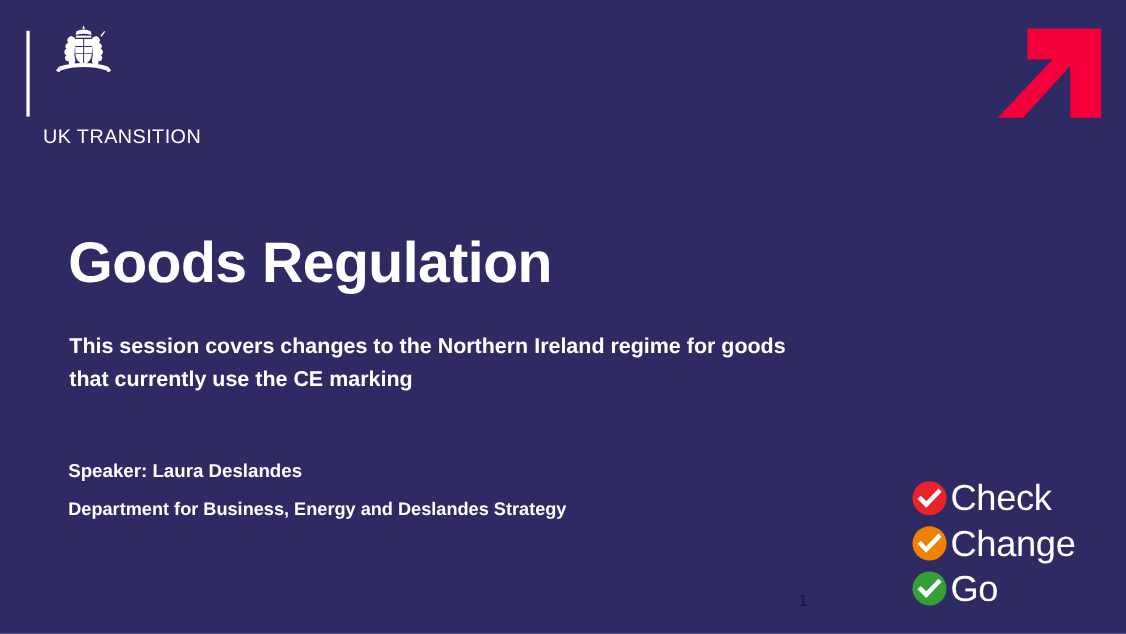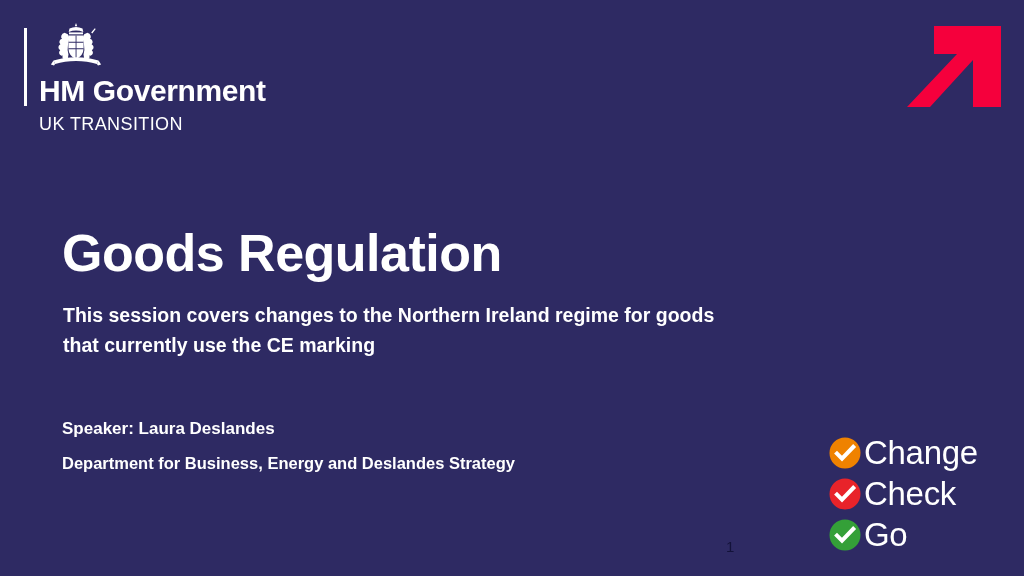--- a/index.html
+++ b/index.html
@@ -72,21 +72,21 @@
     left: 907px;
     top: 22px;
     width: 98px;
     height: 90px;
   }
 
   
   .title {
     position: absolute;
     left: 62px;
-    top: 222px;
+    top: 208px;
     font-size: 52px;
     font-weight: 700;
     color: #ffffff;
     letter-spacing: -0.5px;
     line-height: 62px;
     white-space: nowrap;
   }
   .subtitle {
     position: absolute;
     left: 63px;
@@ -183,55 +183,54 @@
         <path d="M47.4 10.8 q2.6 0.6 3.3 2.9 q0.6 1.9 -0.7 3.1 q1.9 0.5 2.5 2.3 q0.6 1.9 -0.9 3.2 q1.8 0.9 2 2.8 q0.2 2.1 -1.8 3.1 q1.5 1.3 1.1 3.1 q-0.4 1.9 -2.4 2.4 l-1.2 -0.2 q0.9 1.8 -0.4 3.1 q-1.3 1.2 -3 0.6 l-1.8 -1.3 l-0.6 -3.4 l0.9 -4.6 l-0.5 -6.5 l-1.3 -5.3 l1.6 -3.9 Z"></path>
 
         <path d="M51.2 10.6 l3.6 -4.4 l0.9 0.7 l-3.4 4.6 Z"></path>
 
         <path d="M13.5 38.6 q10 -3.4 22.5 -3.4 q12.5 0 22.5 3.4 l-1.6 3.5 q-9.6 -3.1 -20.9 -3.1 q-11.3 0 -20.9 3.1 Z"></path>
         <path d="M13.5 38.6 l-2.6 3.8 l3.1 1.2 l1.1 -1.5 Z"></path>
         <path d="M58.5 38.6 l2.6 3.8 l-3.1 1.2 l-1.1 -1.5 Z"></path>
       </g>
     </svg>
 
-    <div class="brand-name">HM Government</div>
     <div class="brand-sub">UK TRANSITION</div>
   </div>
 
   <svg class="arrow-mark" viewBox="0 0 98 90" aria-hidden="true">
     <path d="M27 4 H94 V85 H66 V38 L23 85 H0 L50 32 H27 Z" fill="#F5003C"></path>
   </svg>
 
   <div class="title">Goods Regulation</div>
   <div class="subtitle">This session covers changes to the Northern Ireland regime for goods that currently use the CE marking</div>
   <div class="speaker">Speaker: Laura Deslandes</div>
   <div class="department">Department for Business, Energy and Deslandes Strategy</div>
 
   <div class="slide-number">1</div>
 
   <div class="ccg">
+
+    <div class="ccg-row">
+      <svg class="ccg-tick" viewBox="0 0 34 34" aria-hidden="true">
+        <circle cx="17" cy="17" r="15.5" fill="#E8232A"></circle>
+        <path d="M9 17.6 l5 5 l11.2 -11.6" fill="none" stroke="#ffffff" stroke-width="4.1" stroke-linecap="square"></path>
+      </svg>
+      <span class="ccg-word">Check</span>
+    </div>
 
     <div class="ccg-row">
       <svg class="ccg-tick" viewBox="0 0 34 34" aria-hidden="true">
         <circle cx="17" cy="17" r="15.5" fill="#EF8200"></circle>
         <path d="M9 17.6 l5 5 l11.2 -11.6" fill="none" stroke="#ffffff" stroke-width="4.1" stroke-linecap="square"></path>
       </svg>
       <span class="ccg-word">Change</span>
     </div>
 
     <div class="ccg-row">
       <svg class="ccg-tick" viewBox="0 0 34 34" aria-hidden="true">
-        <circle cx="17" cy="17" r="15.5" fill="#E8232A"></circle>
-        <path d="M9 17.6 l5 5 l11.2 -11.6" fill="none" stroke="#ffffff" stroke-width="4.1" stroke-linecap="square"></path>
-      </svg>
-      <span class="ccg-word">Check</span>
-    </div>
-
-    <div class="ccg-row">
-      <svg class="ccg-tick" viewBox="0 0 34 34" aria-hidden="true">
         <circle cx="17" cy="17" r="15.5" fill="#34A038"></circle>
         <path d="M9 17.6 l5 5 l11.2 -11.6" fill="none" stroke="#ffffff" stroke-width="4.1" stroke-linecap="square"></path>
       </svg>
       <span class="ccg-word">Go</span>
     </div>
 
   </div>
 
 </div>
 

